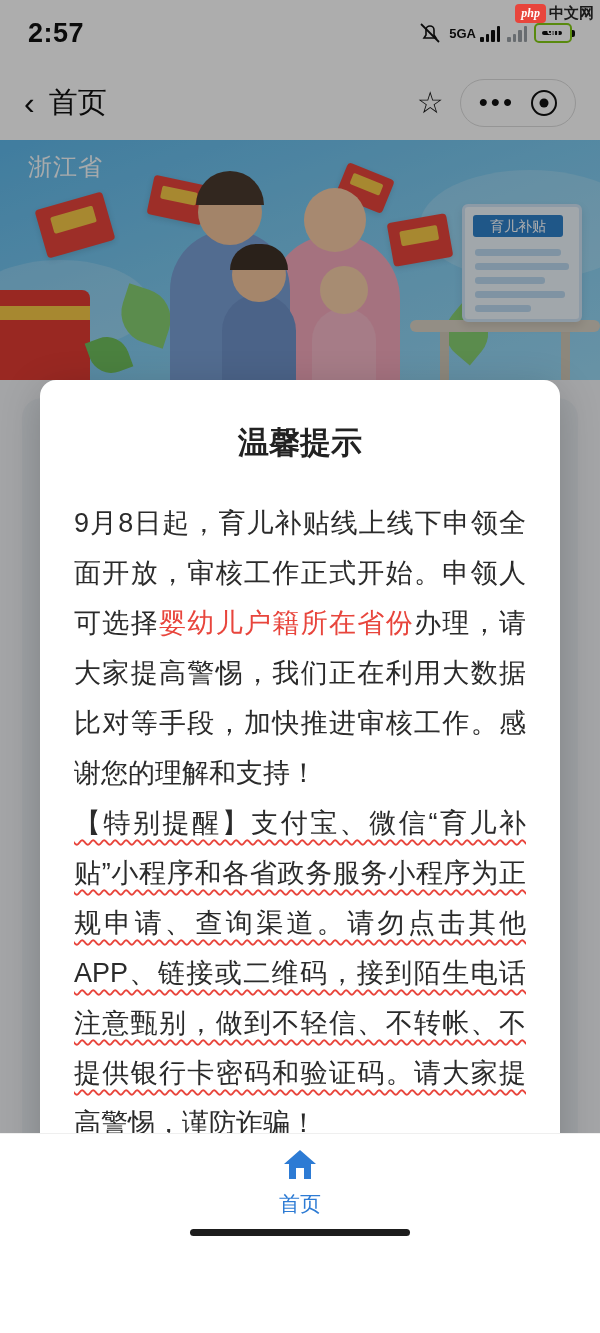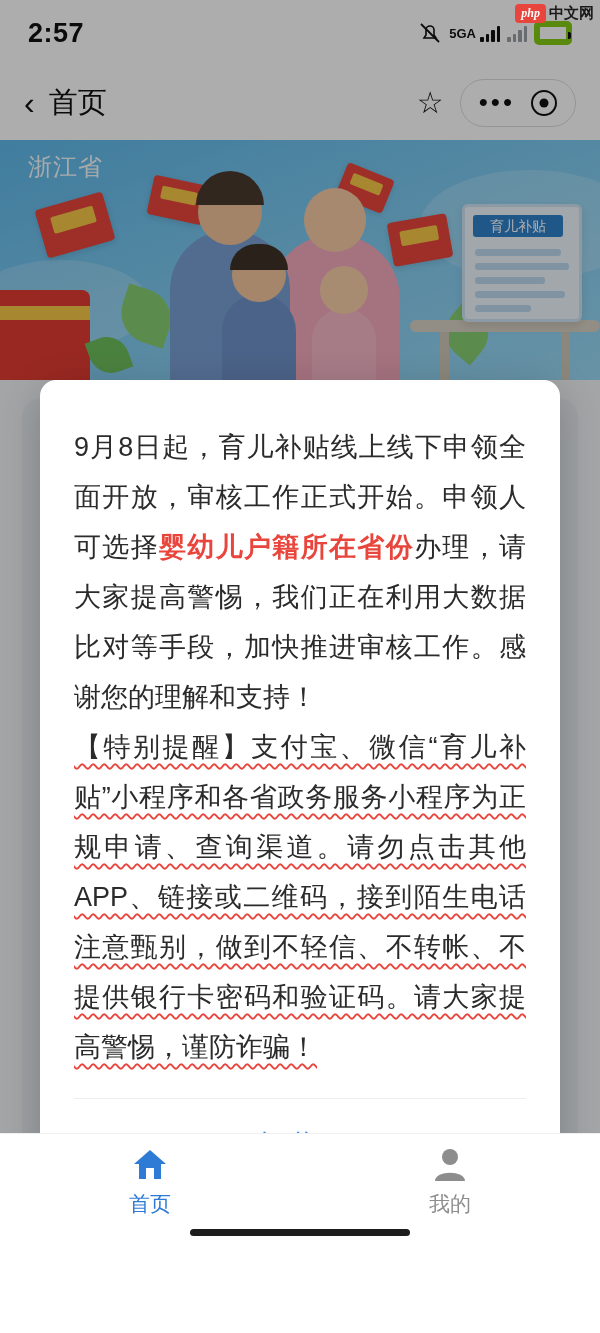--- a/index.html
+++ b/index.html
@@ -60,21 +60,21 @@
     border-radius: 1px;
   }
   .bars i:nth-child(1){height:5px}
   .bars i:nth-child(2){height:8px}
   .bars i:nth-child(3){height:12px}
   .bars i:nth-child(4){height:16px}
   .bars.dim i { background: #9aa0a6; }
   .battery {
     display: flex;
     align-items: center;
-    border: 6px solid #84cc16;
+    border: 2px solid #84cc16;
     border-radius: 5px;
     height: 20px;
     width: 38px;
     padding: 6px;
     position: relative;
   }
   .battery:after {
     content: "";
     position: absolute;
     right: -5px; top: 5px;
@@ -409,21 +409,21 @@
     font-weight: bold;
     color: #222;
     margin-bottom: 34px;
   }
   .modal-body p {
     font-size: 27px;
     line-height: 50px;
     color: #2b2b2b;
     text-align: justify;
   }
-  .hl { color: #e8453c; font-weight: bold; }
+  .hl { color: #e8453c; }
   .wavy {
     text-decoration-line: underline;
     text-decoration-style: wavy;
     text-decoration-color: #e8453c;
     text-decoration-thickness: 2px;
     text-underline-offset: 7px;
   }
   .modal-footer {
     margin-top: 26px;
     border-top: 1.5px solid #ededed;
@@ -611,44 +611,36 @@
         <span class="ic"></span>
         <span class="tx">申领人资格</span>
         <span class="chev">⌄</span>
       </div>
     </div>
   </div>
 
   <div class="overlay"></div>
 
   <div class="modal">
+    <div class="modal-title">温馨提示</div>
     <div class="modal-body">
       <p><span>9月8日起，育儿补贴线上线下申领全面开放，审核工作正式开始。申领人可选择</span><span class="hl">婴幼儿户籍所在省份</span><span>办理，请大家提高警惕，我们正在利用大数据比对等手段，加快推进审核工作。感谢您的理解和支持！</span></p>
       <p class="wavy">【特别提醒】支付宝、微信“育儿补贴”小程序和各省政务服务小程序为正规申请、查询渠道。请勿点击其他APP、链接或二维码，接到陌生电话注意甄别，做到不轻信、不转帐、不提供银行卡密码和验证码。请大家提高警惕，谨防诈骗！</p>
     </div>
     <div class="modal-footer">
       <span class="modal-ok">知道了</span>
     </div>
   </div>
 
   <div class="tab-bar">
     <div class="tab active">
       <span>
         <svg width="40" height="38" viewBox="0 0 40 38">
           <path d="M20 4 L36 18 H31 V33 H9 V18 H4 Z" fill="#2d7bd4"></path>
           <rect x="16" y="22" width="8" height="11" fill="#ffffff"></rect>
         </svg>
       </span>
       <span class="lbl">首页</span>
     </div>
-    <div class="tab">
-      <span>
-        <svg width="36" height="38" viewBox="0 0 36 38">
-          <circle cx="18" cy="11" r="8" fill="#8d8d8d"></circle>
-          <path d="M3 35 C3 24 33 24 33 35 Z" fill="#8d8d8d"></path>
-        </svg>
-      </span>
-      <span class="lbl">我的</span>
-    </div>
   </div>
   <div class="home-indicator"></div>
 
 </div>
 
 </body></html>

